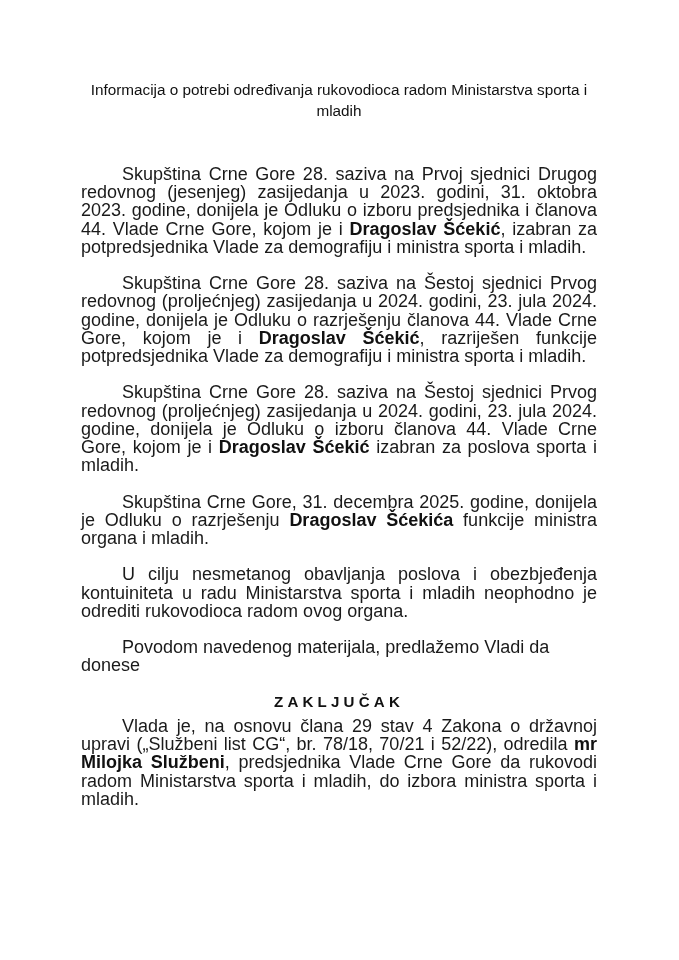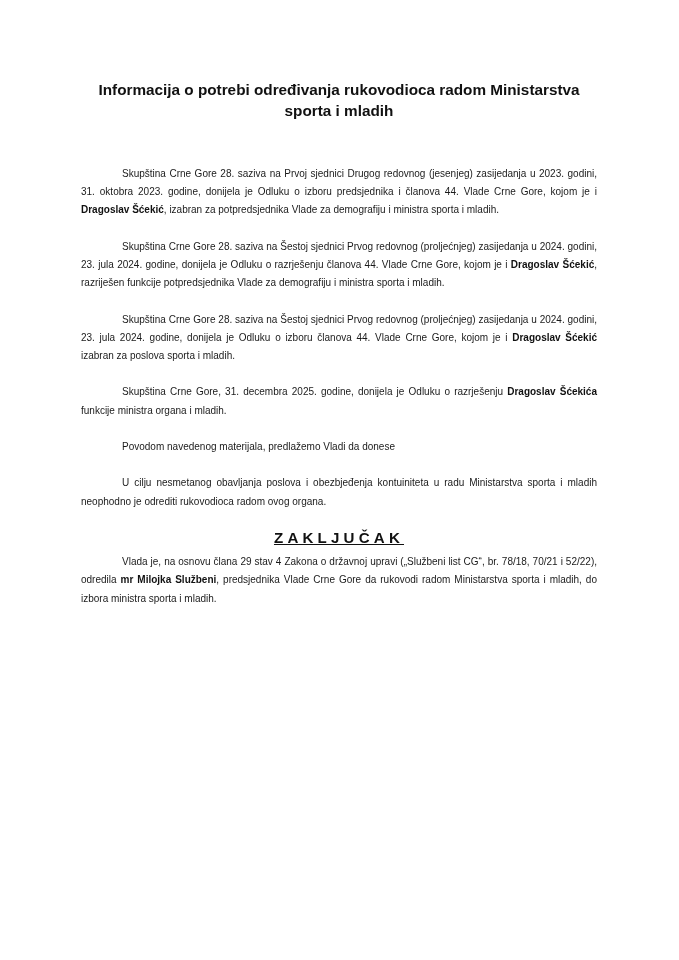--- a/index.html
+++ b/index.html
@@ -20,55 +20,54 @@
       left: 81px;
       top: 0;
       width: 516px;
     }
     .title {
       position: absolute;
       top: 80px;
       left: 0;
       width: 516px;
       text-align: center;
-      font-weight: bold;
+      font-weight: normal;
       font-size: 15.3px;
       line-height: 20.5px;
       margin: 0;
       color: #111;
     }
     .body-text {
       position: absolute;
       top: 165px;
       left: 0;
       width: 516px;
     }
     p.para {
       margin: 0 0 18.2px 0;
-      font-size: 10px;
+      font-size: 18px;
       line-height: 18.2px;
       text-align: justify;
       text-indent: 41px;
     }
     p.para b {
       font-weight: bold;
       color: #111;
     }
     p.single {
       text-align: left;
     }
     .heading {
       text-align: center;
       font-weight: bold;
       font-size: 15.1px;
       letter-spacing: 4.2px;
       line-height: 18.2px;
       margin: 16px 0 6px 0;
       color: #111;
-      text-decoration: underline;
     }
     p.last {
       margin-bottom: 0;
     }
   </style>
 </head>
 <body>
 
 <div class="page">
   <h1 class="title">Informacija o potrebi određivanja rukovodioca radom Ministarstva sporta i mladih</h1>
@@ -79,25 +78,25 @@
     </p>
     <p class="para">
       <span>Skupština Crne Gore 28. saziva na Šestoj sjednici Prvog redovnog (proljećnjeg) zasijedanja u 2024. godini, 23. jula 2024. godine, donijela je Odluku o razrješenju članova 44. Vlade Crne Gore, kojom je i </span><b>Dragoslav Šćekić</b><span>, razriješen funkcije potpredsjednika Vlade za demografiju i ministra sporta i mladih.</span>
     </p>
     <p class="para">
       <span>Skupština Crne Gore 28. saziva na Šestoj sjednici Prvog redovnog (proljećnjeg) zasijedanja u 2024. godini, 23. jula 2024. godine, donijela je Odluku o izboru članova 44. Vlade Crne Gore, kojom je i </span><b>Dragoslav Šćekić</b><span> izabran za poslova sporta i mladih.</span>
     </p>
     <p class="para">
       <span>Skupština Crne Gore, 31. decembra 2025. godine, donijela je Odluku o razrješenju </span><b>Dragoslav Šćekića</b><span> funkcije ministra organa i mladih.</span>
     </p>
+    <p class="para">
+      <span>U cilju nesmetanog obavljanja poslova i obezbjeđenja kontuiniteta u radu Ministarstva sporta i mladih neophodno je odrediti rukovodioca radom ovog organa.</span>
+    </p>
     <p class="para single">
       <span>Povodom navedenog materijala, predlažemo Vladi da donese</span>
-    </p>
-    <p class="para">
-      <span>U cilju nesmetanog obavljanja poslova i obezbjeđenja kontuiniteta u radu Ministarstva sporta i mladih neophodno je odrediti rukovodioca radom ovog organa.</span>
     </p>
 
     <div class="heading">ZAKLJUČAK</div>
 
     <p class="para last">
       <span>Vlada je, na osnovu člana 29 stav 4 Zakona o državnoj upravi („Službeni list CG“, br. 78/18, 70/21 i 52/22), odredila </span><b>mr Milojka Službeni</b><span>, predsjednika Vlade Crne Gore da rukovodi radom Ministarstva sporta i mladih, do izbora ministra sporta i mladih.</span>
     </p>
   </div>
 </div>
 

